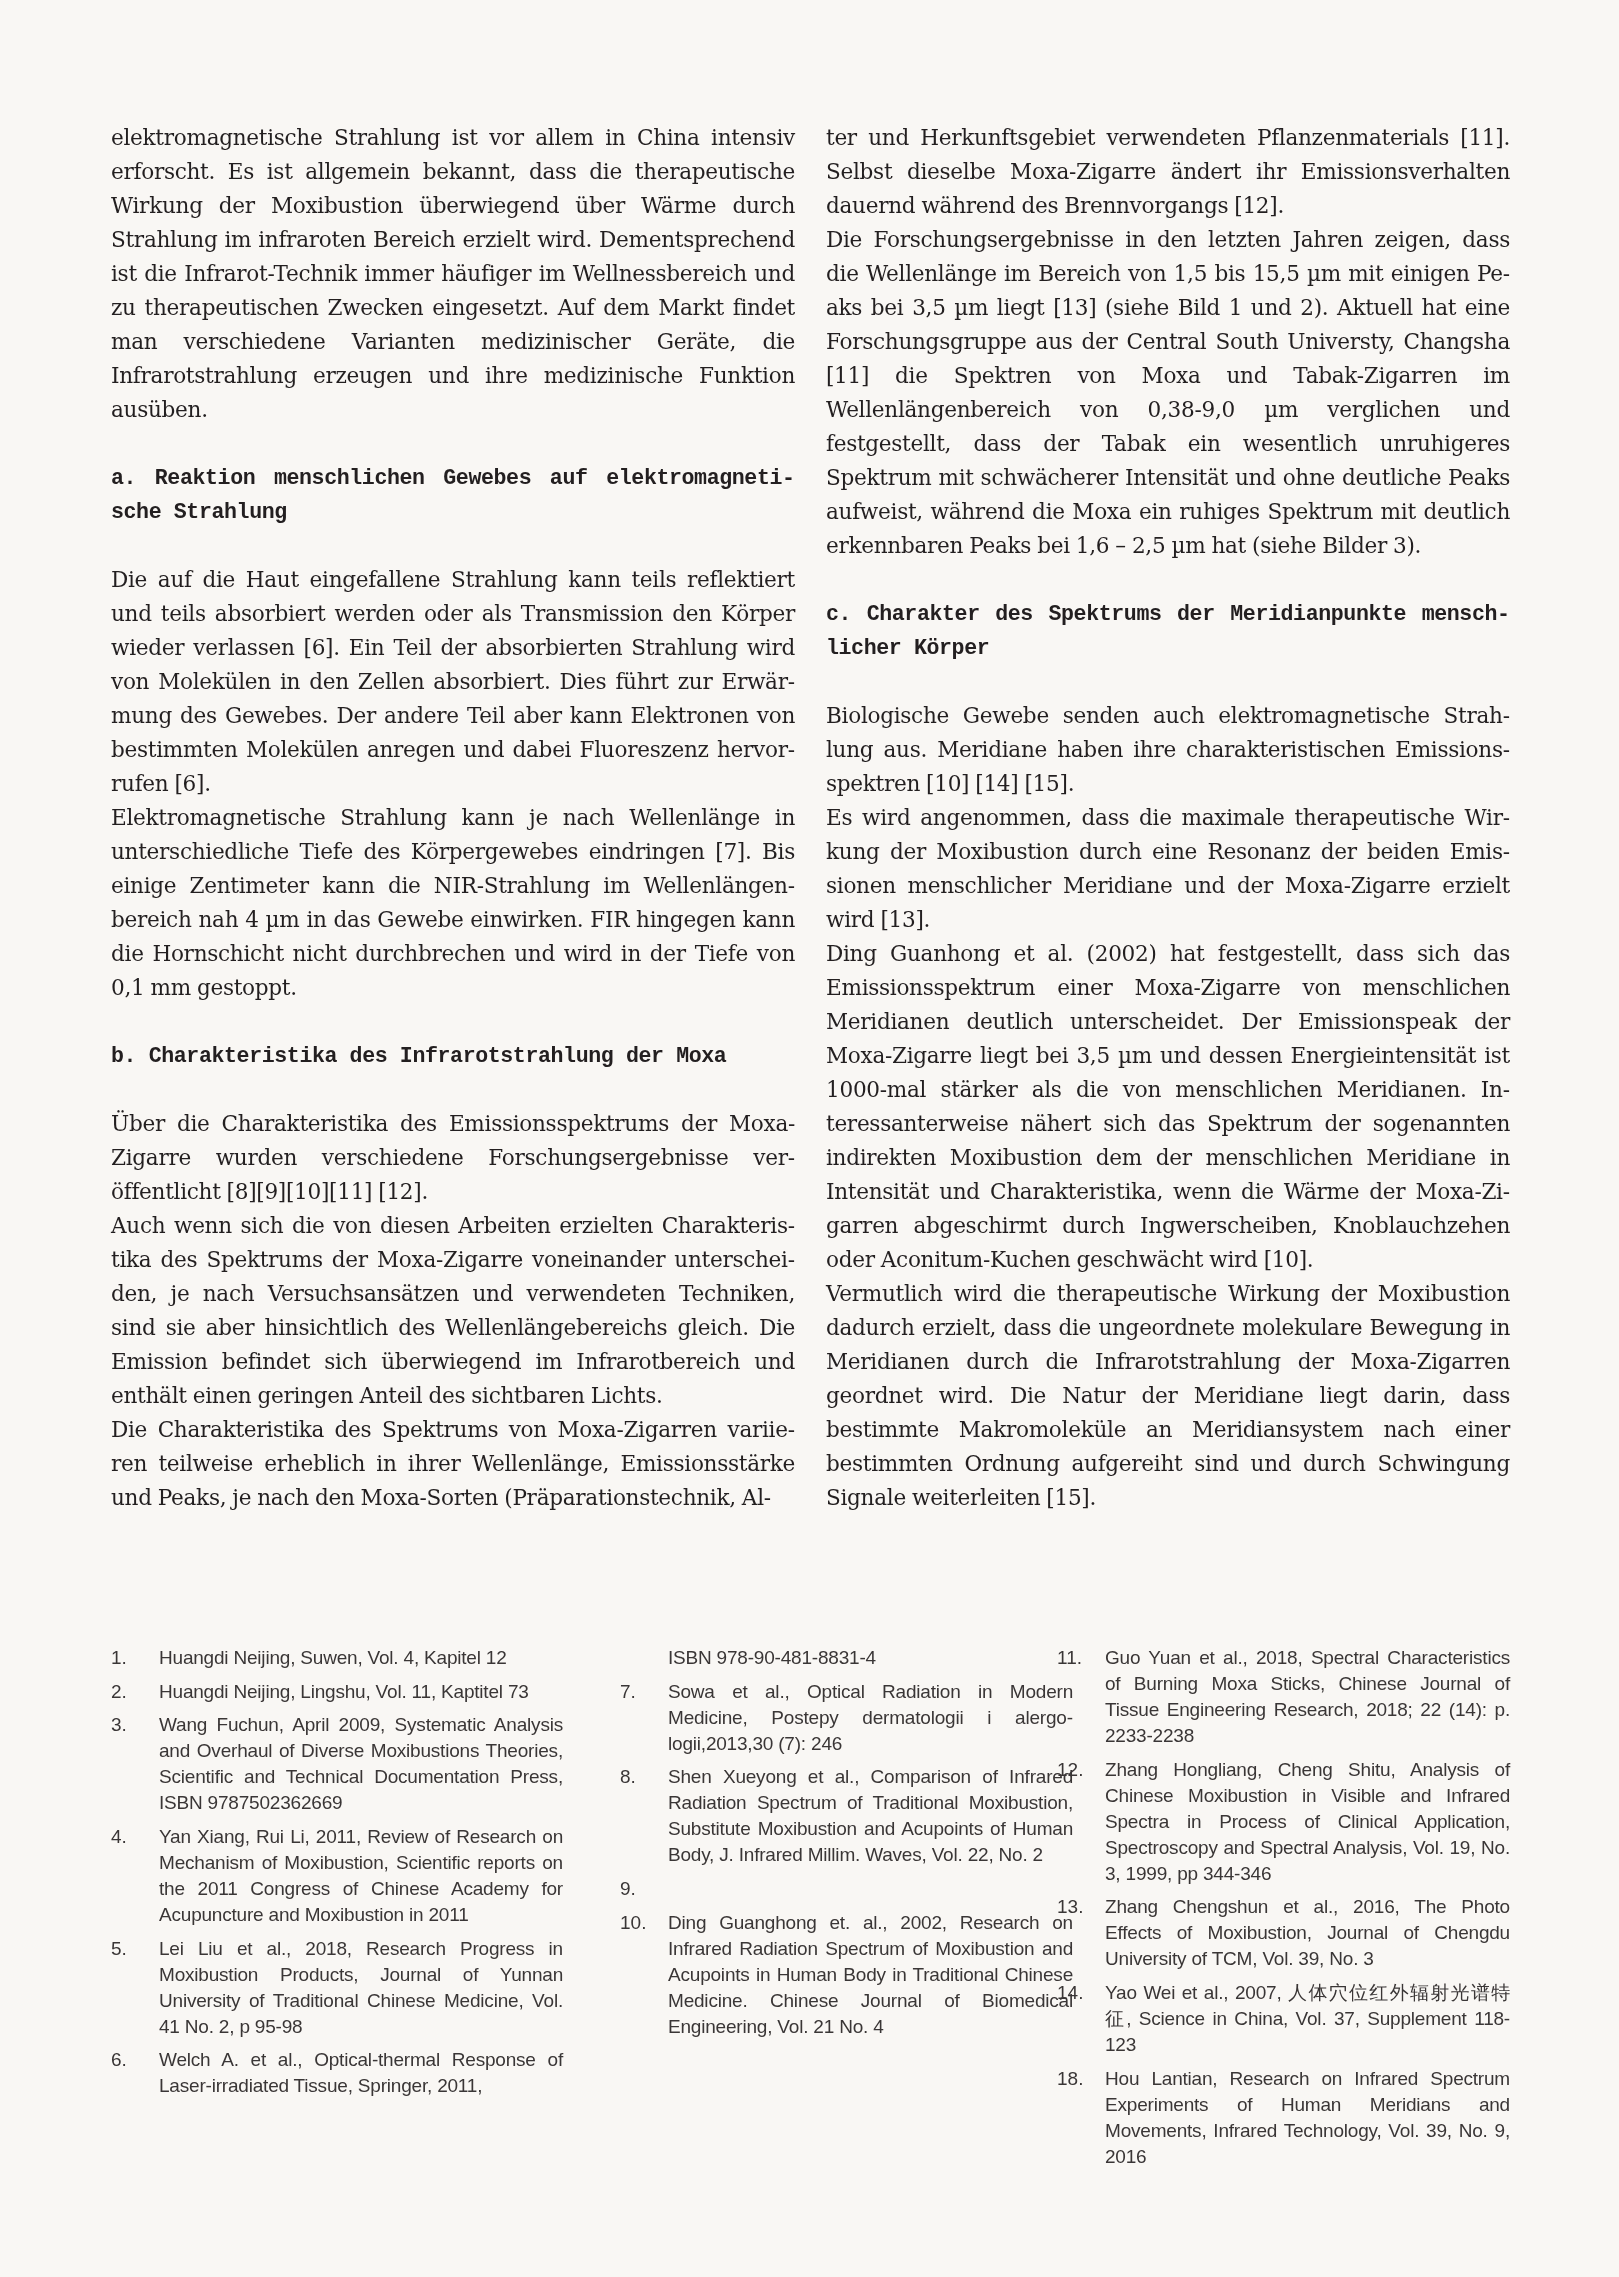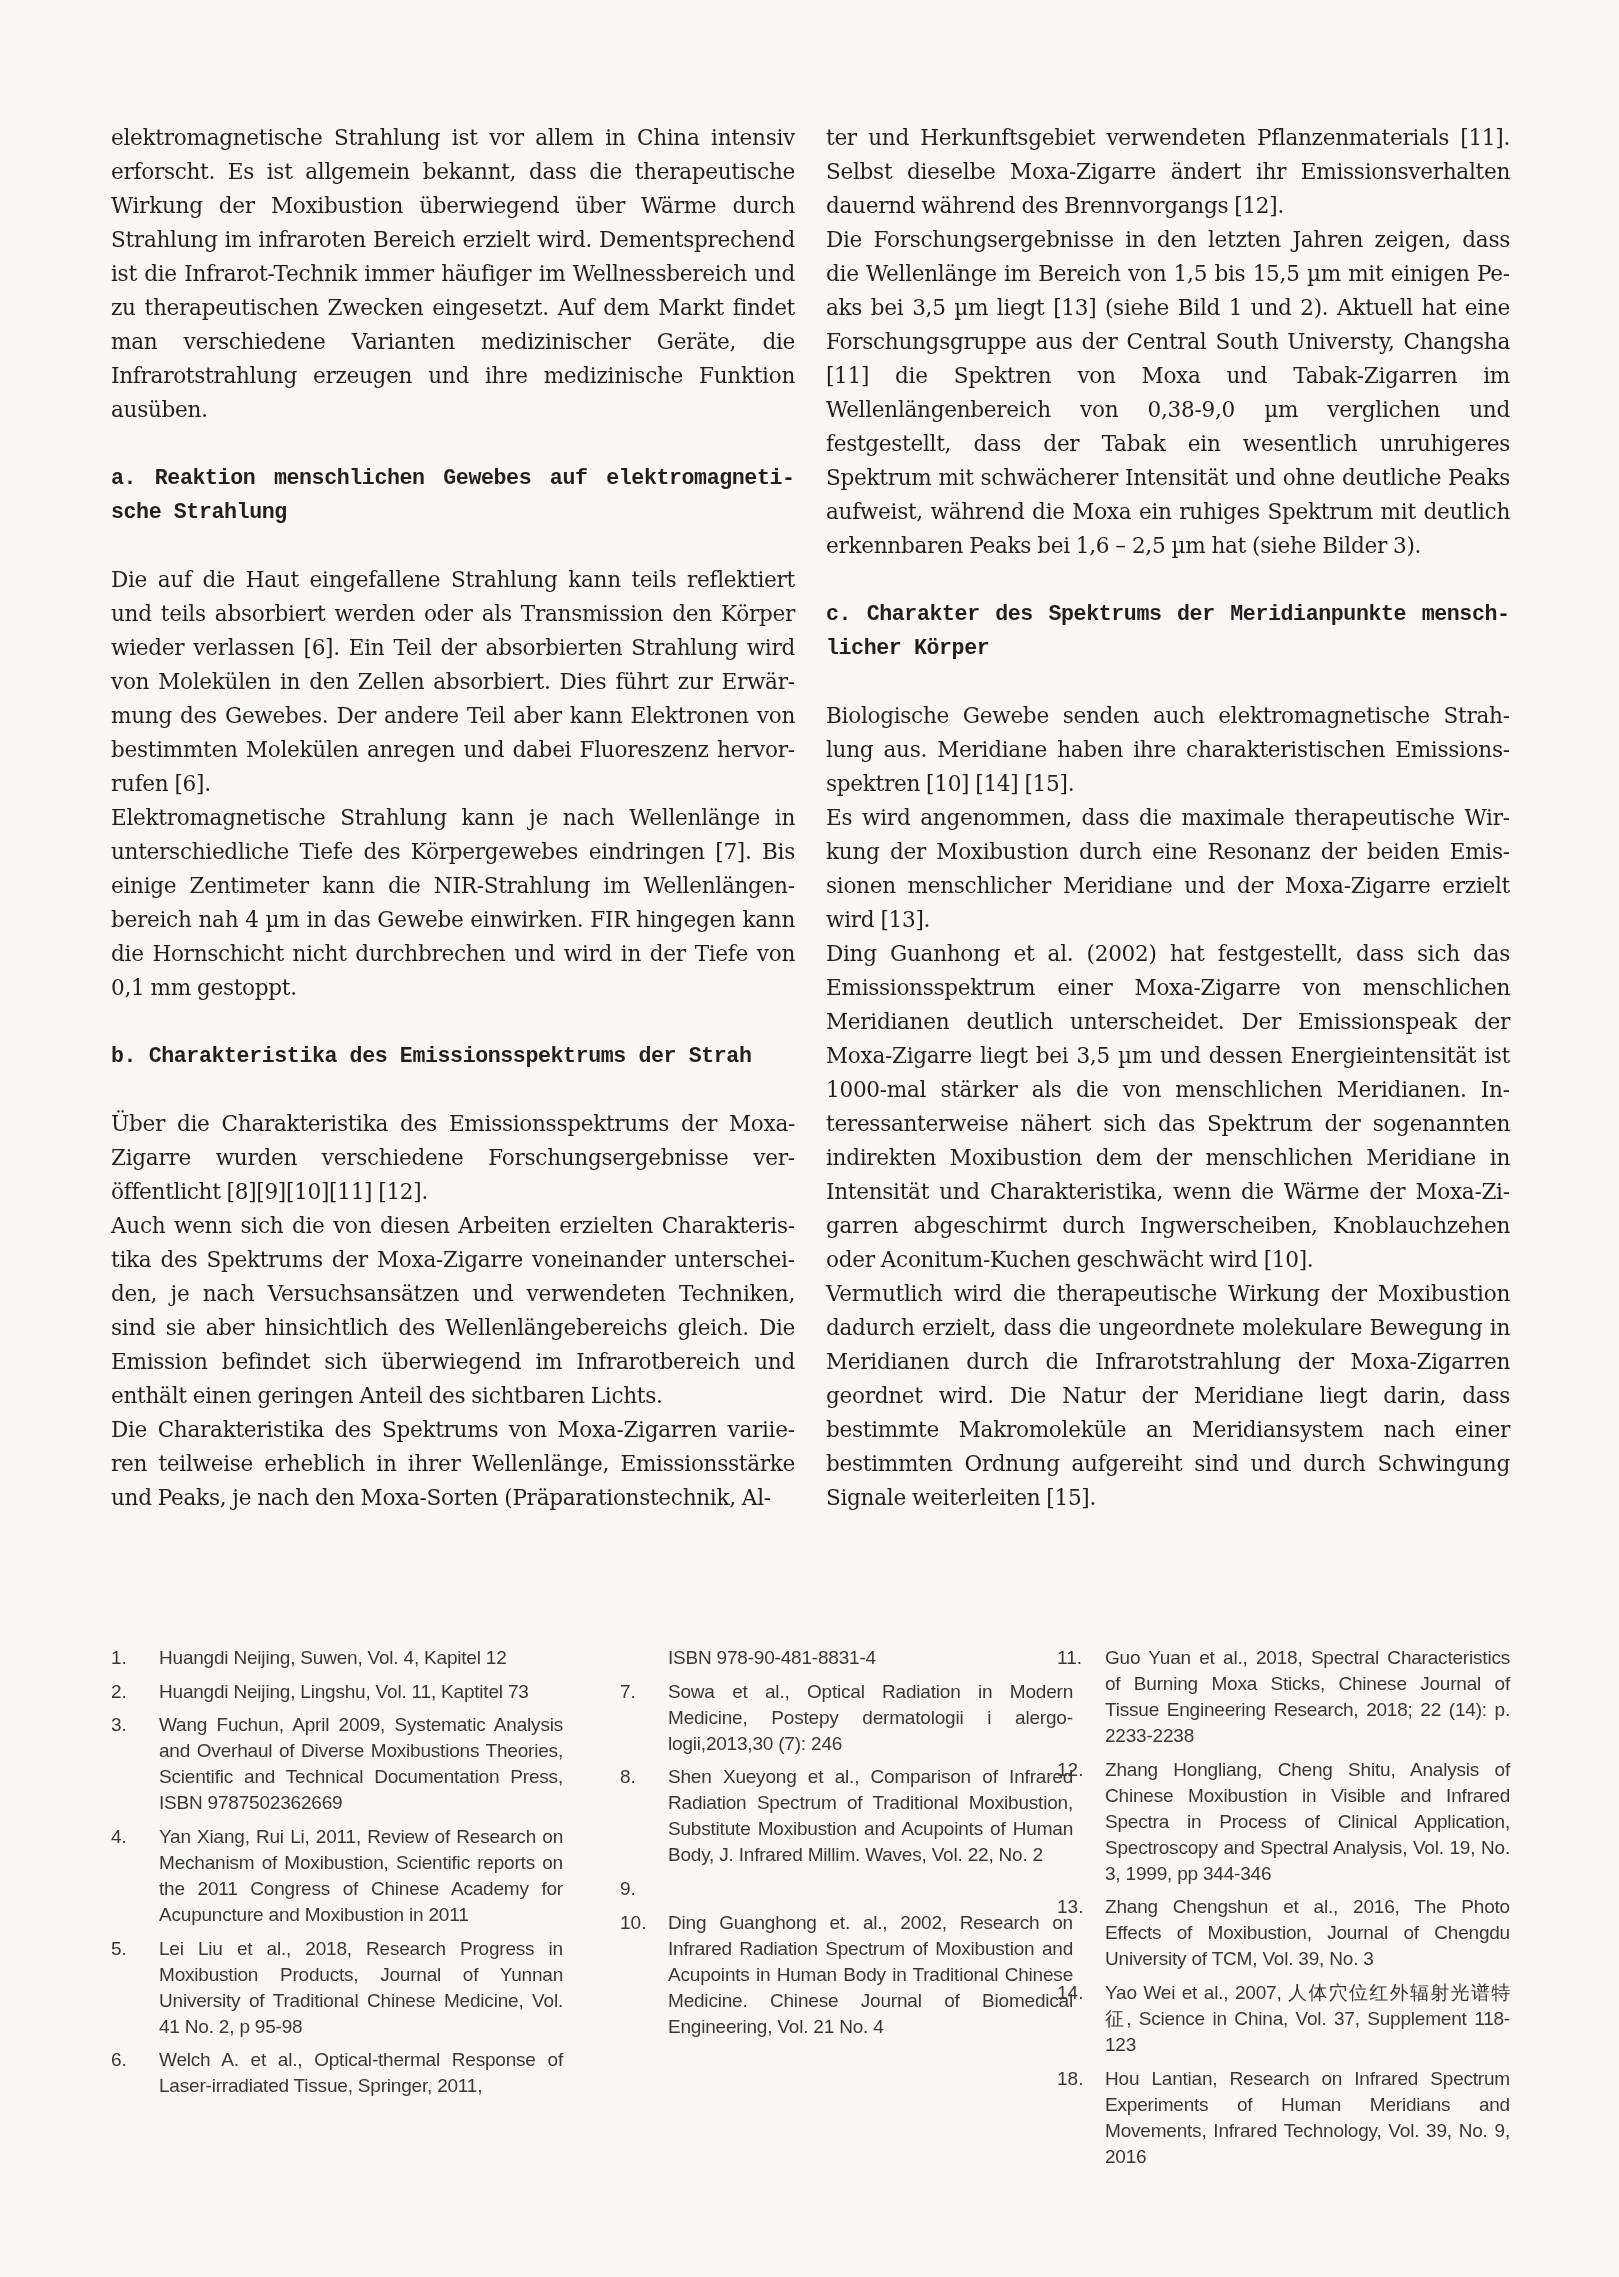--- a/index.html
+++ b/index.html
@@ -53,21 +53,21 @@
   .ref-text { flex: 1; text-align: justify; letter-spacing: -0.2px; }
 </style>
 </head>
 <body>
 
 <div class="col col-left">
   <p>elektromagnetische Strahlung ist vor allem in China intensiv erforscht. Es ist allgemein bekannt, dass die therapeutische Wirkung der Moxibustion überwiegend über Wärme durch Strahlung im infraroten Bereich erzielt wird. Dementspre­chend ist die Infrarot-Technik immer häufiger im Wellness­bereich und zu therapeutischen Zwecken eingesetzt. Auf dem Markt findet man verschiedene Varianten medizinischer Ge­räte, die Infrarotstrahlung erzeugen und ihre medizinische Funktion ausüben.</p>
   <h3>a. Reaktion menschlichen Gewebes auf elektromagneti­sche Strahlung</h3>
   <p>Die auf die Haut eingefallene Strahlung kann teils reflektiert und teils absorbiert werden oder als Transmission den Körper wieder verlassen [6]. Ein Teil der absorbierten Strahlung wird von Molekülen in den Zellen absorbiert. Dies führt zur Erwär­mung des Gewebes. Der andere Teil aber kann Elektronen von bestimmten Molekülen anregen und dabei Fluoreszenz hervor­rufen [6].</p>
   <p>Elektromagnetische Strahlung kann je nach Wellenlänge in unterschiedliche Tiefe des Körpergewebes eindringen [7]. Bis einige Zentimeter kann die NIR-Strahlung im Wellenlängen­bereich nah 4 µm in das Gewebe einwirken. FIR hingegen kann die Hornschicht nicht durchbrechen und wird in der Tiefe von 0,1 mm gestoppt.</p>
-  <h3>b. Charakteristika des Emissionsspektrums der Strah</h3>
+  <h3>b. Charakteristika des Infrarotstrahlung der Moxa</h3>
   <p>Über die Charakteristika des Emissionsspektrums der Moxa-Zigarre wurden verschiedene Forschungsergebnisse ver­öffentlicht [8][9][10][11] [12].</p>
   <p class="gap">Auch wenn sich die von diesen Arbeiten erzielten Charakteris­tika des Spektrums der Moxa-Zigarre voneinander unterschei­den, je nach Versuchsansätzen und verwendeten Techniken, sind sie aber hinsichtlich des Wellenlängebereichs gleich. Die Emission befindet sich überwiegend im Infrarotbereich und enthält einen geringen Anteil des sichtbaren Lichts.</p>
   <p class="gap">Die Charakteristika des Spektrums von Moxa-Zigarren variie­ren teilweise erheblich in ihrer Wellenlänge, Emissionsstärke und Peaks, je nach den Moxa-Sorten (Präparationstechnik, Al-</p>
 </div>
 
 <div class="col col-right">
   <p>ter und Herkunftsgebiet verwendeten Pflanzenmaterials [11]. Selbst dieselbe Moxa-Zigarre ändert ihr Emissionsverhalten dauernd während des Brennvorgangs [12].</p>
   <p class="gap">Die Forschungsergebnisse in den letzten Jahren zeigen, dass die Wellenlänge im Bereich von 1,5 bis 15,5 µm mit einigen Pe­aks bei 3,5 µm liegt [13] (siehe Bild 1 und 2). Aktuell hat eine For­schungsgruppe aus der Central South Universty, Changsha [11] die Spektren von Moxa und Tabak-Zigarren im Wellenlängen­bereich von 0,38-9,0 µm verglichen und festgestellt, dass der Tabak ein wesentlich unruhigeres Spektrum mit schwächerer Intensität und ohne deutliche Peaks aufweist, während die Moxa ein ruhiges Spektrum mit deutlich erkennbaren Peaks bei 1,6 – 2,5 µm hat (siehe Bilder 3).</p>
   <h3>c. Charakter des Spektrums der Meridianpunkte mensch­licher Körper</h3>
   <p>Biologische Gewebe senden auch elektromagnetische Strah­lung aus. Meridiane haben ihre charakteristischen Emissions­spektren [10] [14] [15].</p>

